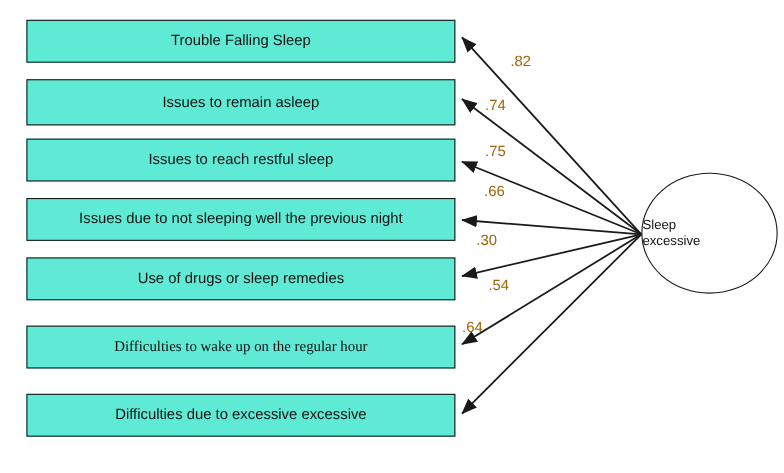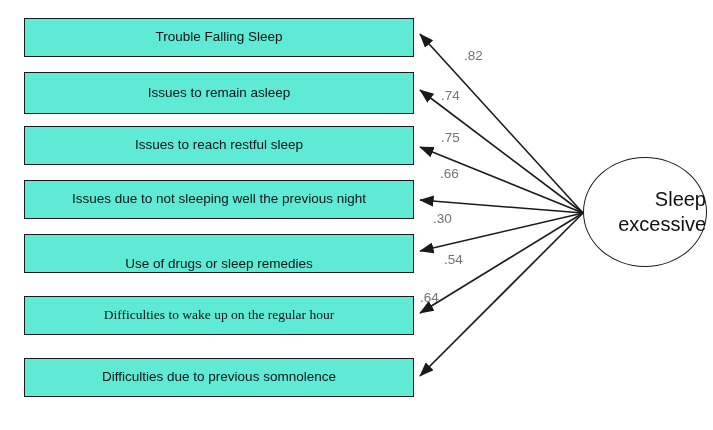--- a/index.html
+++ b/index.html
@@ -33,34 +33,34 @@
     padding: 0 6px;
     white-space: nowrap;
   }
   .latent-oval {
     position: absolute;
     box-sizing: border-box;
     border: 1.5px solid #1a1a1a;
     border-radius: 50%;
     background: #ffffff;
     display: flex;
-    align-items: flex-end;
+    align-items: flex-start;
     justify-content: center;
     flex-direction: column;
     color: #111111;
-    font-size: 20px;
+    font-size: 12px;
     text-align: center;
     line-height: 1.25;
   }
   .latent-label {
     display: block;
   }
   .path-label {
     position: absolute;
-    color: #737373;
+    color: #a16207;
     font-size: 13.5px;
     white-space: nowrap;
   }
   svg.arrows {
     position: absolute;
     left: 0;
     top: 0;
     width: 713px;
     height: 430px;
     pointer-events: none;
@@ -101,30 +101,30 @@
   </div>
 
   <div class="indicator-box" style="left:24px; top:126px; width:390px; height:39px;">
     <span class="indicator-label">Issues to reach restful sleep</span>
   </div>
 
   <div class="indicator-box" style="left:24px; top:180px; width:390px; height:39px;">
     <span class="indicator-label">Issues due to not sleeping well the previous night</span>
   </div>
 
-  <div class="indicator-box" style="left:24px; top:234px; width:390px; height:39px;align-items:flex-end;">
+  <div class="indicator-box" style="left:24px; top:234px; width:390px; height:39px;">
     <span class="indicator-label">Use of drugs or sleep remedies</span>
   </div>
 
   <div class="indicator-box" style="left:24px; top:296px; width:390px; height:39px;font-family:Liberation Serif, serif;">
     <span class="indicator-label">Difficulties to wake up on the regular hour</span>
   </div>
 
   <div class="indicator-box" style="left:24px; top:358px; width:390px; height:39px;">
-    <span class="indicator-label">Difficulties due to previous somnolence</span>
+    <span class="indicator-label">Difficulties due to excessive excessive</span>
   </div>
 
   <div class="latent-oval" style="left:583px; top:157px; width:124px; height:110px;">
     <span class="latent-label">Sleep</span>
     <span class="latent-label">excessive</span>
   </div>
 
   <div class="path-label" style="left:464px; top:48px;">.82</div>
   <div class="path-label" style="left:441px; top:88px;">.74</div>
   <div class="path-label" style="left:441px; top:130px;">.75</div>

